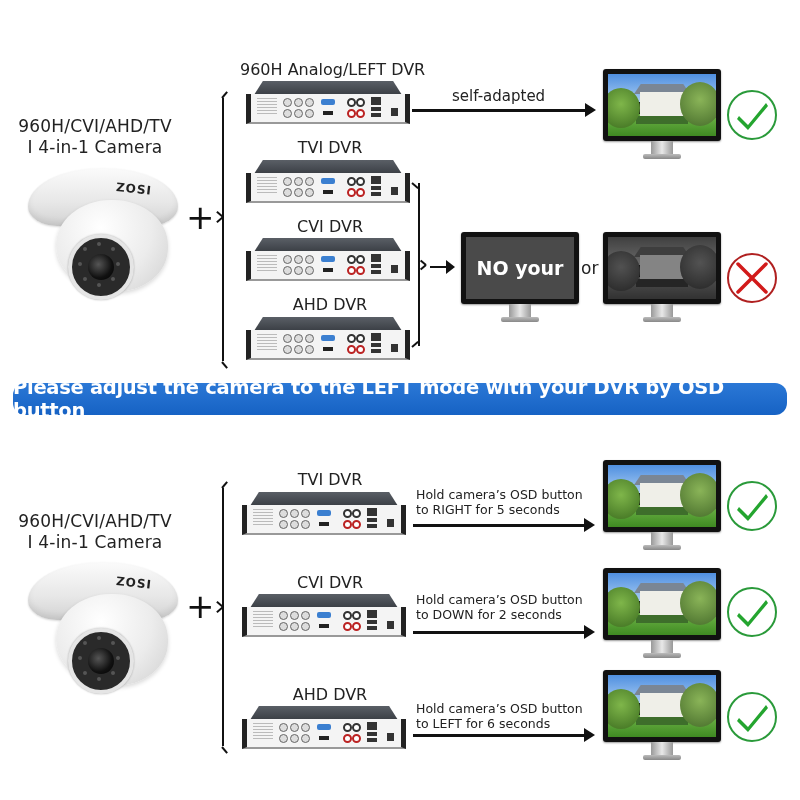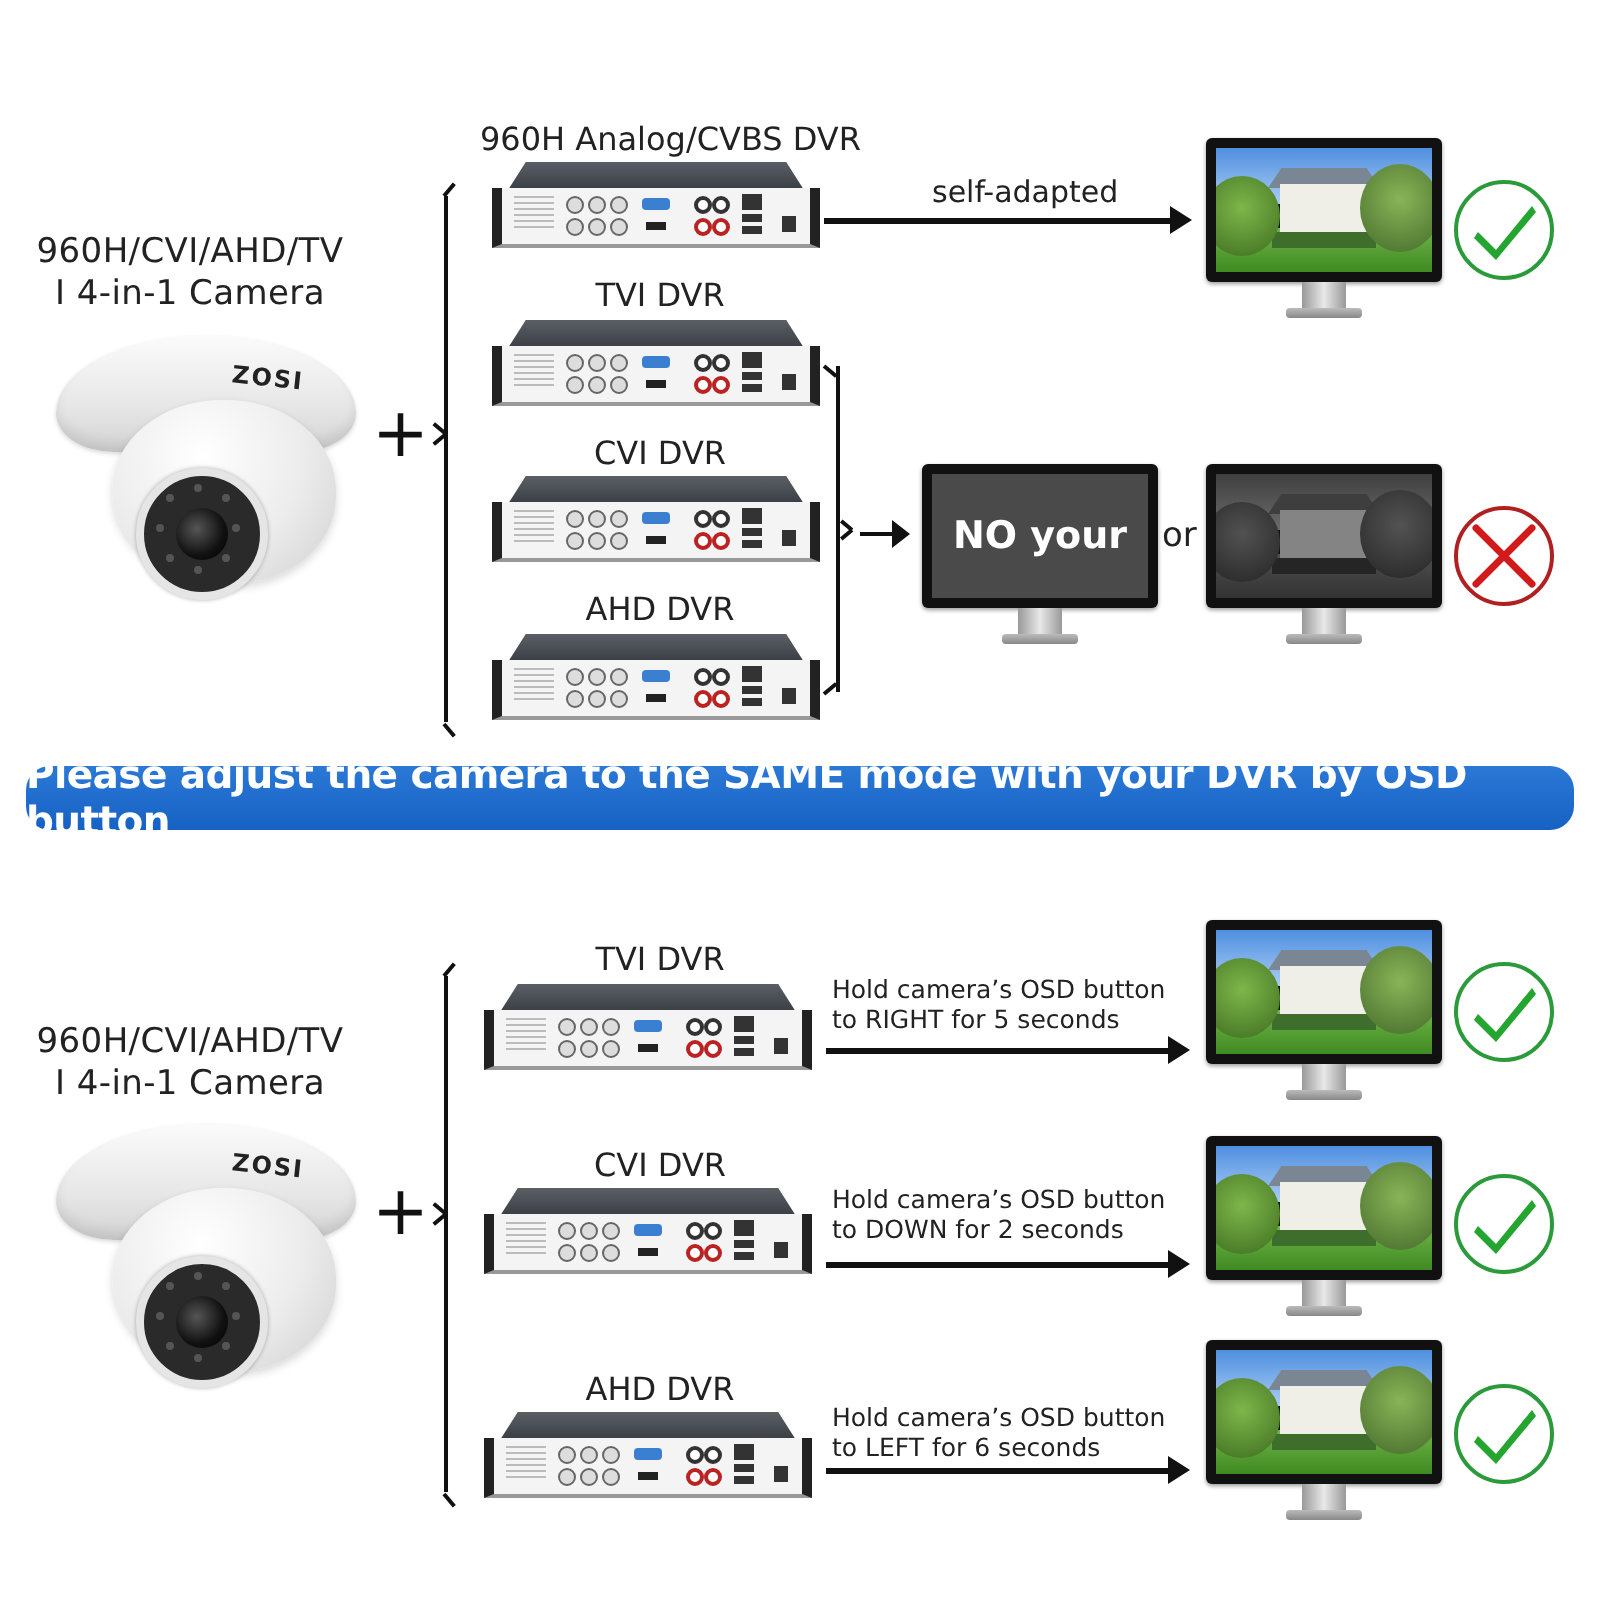--- a/index.html
+++ b/index.html
@@ -98,21 +98,21 @@
   <div class="plus" style="left:186px; top:200px;">+</div>
 
   <div>
     <div class="line" style="left:222px; top:98px; width:2px; height:263px;"></div>
     <div class="line" style="left:222px; top:97px; width:8px; height:2px; transform:rotate(-50deg); transform-origin:left;"></div>
     <div class="line" style="left:222px; top:361px; width:8px; height:2px; transform:rotate(50deg); transform-origin:left;"></div>
     <div class="line" style="left:215px; top:216px; width:8px; height:2px; transform:rotate(-40deg); transform-origin:right;"></div>
     <div class="line" style="left:215px; top:216px; width:8px; height:2px; transform:rotate(40deg); transform-origin:right;"></div>
   </div>
 
-  <div class="dvr-label" style="left:240px; top:60px; width:180px;">960H Analog/CVBS DVR</div>
+  <div class="dvr-label" style="left:240px; top:60px; width:180px;">960H Analog/LEFT DVR</div>
   <div class="dvr" style="left:246px; top:81px;">
     <div class="dvr-top"></div>
     <div class="dvr-back">
       <div class="label-sticker" style="left:6px;top:4px;"></div>
       <div class="port" style="left:32px;top:4px;"></div>
         <div class="port" style="left:43px;top:4px;"></div>
         <div class="port" style="left:54px;top:4px;"></div>
       <div class="port" style="left:32px;top:15px;"></div>
         <div class="port" style="left:43px;top:15px;"></div>
         <div class="port" style="left:54px;top:15px;"></div>
@@ -194,21 +194,21 @@
         <div class="port-red" style="left:105px;top:4px;border-color:#333;"></div>
       <div class="port-red" style="left:96px;top:15px;"></div>
         <div class="port-red" style="left:105px;top:15px;"></div>
       <div class="lan" style="left:120px;top:3px;"></div>
         <div class="usb" style="left:120px;top:13px;"></div>
         <div class="usb" style="left:120px;top:19px;"></div>
       <div class="lan" style="left:140px;top:14px;width:7px;"></div>
     </div>
   </div>
 
-  <div class="arrow-text" style="left:466px; top:89px; font-size:15px;text-align:right;">self-adapted</div>
+  <div class="arrow-text" style="left:452px; top:89px; font-size:15px;text-align:right;">self-adapted</div>
   <div class="arrow-line" style="left:412px; top:109px; width:178px;"></div>
   <div class="arrow-head" style="left:585px; top:103px;"></div>
 
   <div class="monitor" style="left:603px; top:69px;">
     <div class="mon-frame">
         <div class="mon-screen">
       <div class="scene-sky"></div>
           <div class="scene-grass"></div>
       <div class="scene-roof"></div>
           <div class="scene-house"></div>
@@ -262,21 +262,21 @@
       <div class="mon-base"></div>
   </div>
   <div class="status bad" style="left:727px; top:253px;">
     <svg width="46" height="46" viewBox="0 0 46 46">
         <path d="M9 9 L37 37 M37 9 L9 37" stroke="#d21a1a" stroke-width="3.5" stroke-linecap="round"></path>
       </svg>
   </div>
 </div>
 
 <div class="banner">
-  <span>Please adjust the camera to the SAME mode with your DVR by OSD button</span>
+  <span>Please adjust the camera to the LEFT mode with your DVR by OSD button</span>
 </div>
 
 <div>
 
   <div class="cam-title" style="left:10px; top:511px;">
     <div>960H/CVI/AHD/TV</div>
     <div>I 4-in-1 Camera</div>
   </div>
 
   <div class="camera" style="left:18px; top:562px;">

